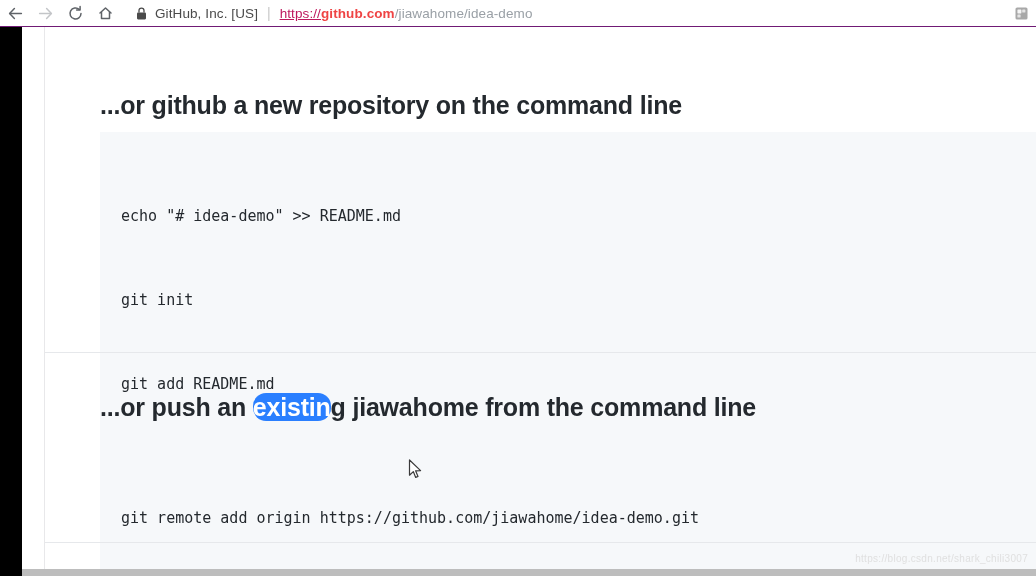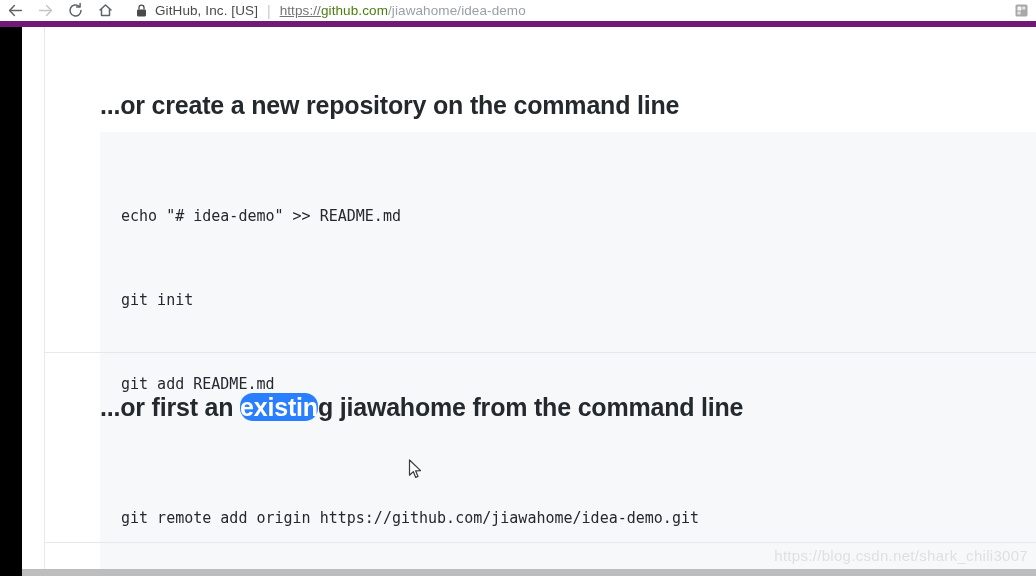--- a/index.html
+++ b/index.html
@@ -20,21 +20,21 @@
     overflow: hidden;
   }
 
   
   .browser-bar {
     position: absolute;
     left: 0; top: 0;
     width: 1036px;
     height: 27px;
     background: #ffffff;
-    border-bottom: 6px solid #701a75;
+    border-bottom: 1px solid #701a75;
     display: flex;
     align-items: center;
     z-index: 30;
   }
 
   .nav-btn {
     width: 30px;
     height: 26px;
     display: flex;
     align-items: center;
@@ -62,22 +62,22 @@
   }
 
   .omni-sep {
     color: #c8c8c8;
     margin: 0 9px;
     font-size: 14px;
     font-weight: 300;
   }
 
   .url { font-size: 13.5px; letter-spacing: 0.1px; }
-  .url .scheme { color: #737373; text-decoration: underline; }
-  .url .host   { color: #4d7c0f; font-weight: normal; }
+  .url .scheme { color: #be185d; text-decoration: underline; }
+  .url .host   { color: #ef4444; font-weight: bold; }
   .url .path   { color: #9aa0a6; }
 
   .chrome-right {
     margin-left: auto;
     display: flex;
     align-items: center;
     padding-right: 6px;
   }
   .ext-icon {
     width: 18px; height: 18px;
@@ -167,21 +167,21 @@
     z-index: 40;
     pointer-events: none;
   }
 
   
   .watermark {
     position: absolute;
     right: 8px;
     bottom: 12px;
     font-family: "Liberation Sans", sans-serif;
-    font-size: 15px;
+    font-size: 10px;
     color: #e0e0e0;
     letter-spacing: 0.3px;
     z-index: 35;
     white-space: nowrap;
   }
 
   
   .bottom-strip {
     position: absolute;
     left: 22px;
@@ -262,36 +262,36 @@
 
   <div class="left-bezel"></div>
 
   <div class="viewport">
 
     <div class="container-rule"></div>
 
     <div class="content">
 
       <div id="sec1-heading" class="heading">
-        <span>...or create a new repository on the command line</span>
+        <span>...or github a new repository on the command line</span>
       </div>
 
       <div id="sec1-code" class="code-block">
         <div class="code-line">echo "# idea-demo" &gt;&gt; README.md</div>
         <div class="code-line">git init</div>
         <div class="code-line">git add README.md</div>
         <div class="code-line">git commit -m "first commit"</div>
         <div class="code-line">git remote add origin https://github.com/jiawahome/idea-demo.git</div>
         
       </div>
 
       <div id="rule1"></div>
 
       <div id="sec2-heading" class="heading">
-        <span>...or first an </span><span class="sel">existin</span><span>g jiawahome from the command line</span>
+        <span>...or push an </span><span class="sel">existin</span><span>g jiawahome from the command line</span>
       </div>
 
       <div id="sec2-code" class="code-block">
         <div class="code-line">git remote add origin https://github.com/jiawahome/idea-demo.git</div>
         
       </div>
 
       <div id="rule2"></div>
 
     </div>

